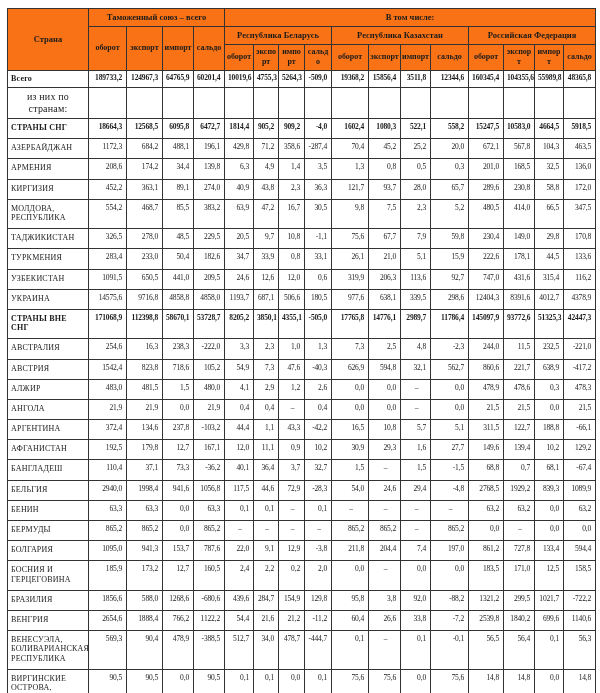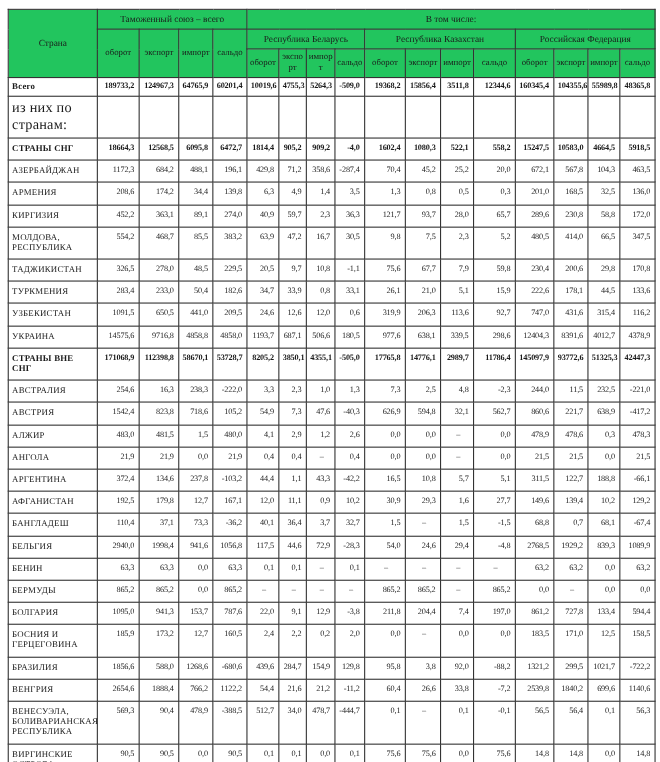--- a/index.html
+++ b/index.html
@@ -5,38 +5,38 @@
   html,body{margin:0;padding:0;}
   body{
     width:600px;height:693px;background:#ffffff;
     font-family:"Liberation Serif", serif;color:#1b1b1b;
     overflow:hidden;
   }
   .page{padding:8px 6px 0 7px;}
   table{border-collapse:collapse;table-layout:fixed;width:588px;}
   th,td{border:1px solid #333;}
   thead th{
-    font-weight:normal;font-size:8.5px;line-height:1.3;
+    font-weight:bold;font-size:8.5px;line-height:1.3;
     text-align:center;vertical-align:middle;padding:3px 1px;
-    background:#22c55e;
+    background:#f97316;
   }
   th.metric{word-break:break-all;font-size:8px;padding:2px 1px;margin-top:35px;}
   tbody td{
     font-size:8px;line-height:1.15;vertical-align:top;
     padding:4px 3px 6px 3px;
   }
   td.country{text-align:left;padding-left:3px;letter-spacing:.2px;}
   td.num{
     text-align:right;padding-right:4px;white-space:nowrap;
     font-size:7.5px;letter-spacing:-.15px;
   }
   td.num.dash{text-align:center;padding-right:1px;}
   tr.bold td{font-weight:bold;}
   tr.short td{padding-top:3px;padding-bottom:4px;margin-left:48px;}
-  tr.note td{font-size:13px;}
+  tr.note td{font-size:10px;text-align:center;}
 </style>
 </head>
 <body>
 
 <div class="page">
   <table>
     <colgroup>
       <col style="width:81px">
       <col style="width:38px">
         <col style="width:36px">
@@ -181,21 +181,21 @@
           <td class="num">32,5</td>
           <td class="num">136,0</td>
         </tr>
         <tr>
           <td class="country">КИРГИЗИЯ</td>
           <td class="num">452,2</td>
           <td class="num">363,1</td>
           <td class="num">89,1</td>
           <td class="num">274,0</td>
           <td class="num">40,9</td>
-          <td class="num">59,7</td>
+          <td class="num">43,8</td>
           <td class="num">2,3</td>
           <td class="num">36,3</td>
           <td class="num">121,7</td>
           <td class="num">93,7</td>
           <td class="num">28,0</td>
           <td class="num">65,7</td>
           <td class="num">289,6</td>
           <td class="num">230,8</td>
           <td class="num">58,8</td>
           <td class="num">172,0</td>
@@ -227,21 +227,21 @@
           <td class="num">229,5</td>
           <td class="num">20,5</td>
           <td class="num">9,7</td>
           <td class="num">10,8</td>
           <td class="num">-1,1</td>
           <td class="num">75,6</td>
           <td class="num">67,7</td>
           <td class="num">7,9</td>
           <td class="num">59,8</td>
           <td class="num">230,4</td>
-          <td class="num">200,6</td>
+          <td class="num">149,0</td>
           <td class="num">29,8</td>
           <td class="num">170,8</td>
         </tr>
         <tr>
           <td class="country">ТУРКМЕНИЯ</td>
           <td class="num">283,4</td>
           <td class="num">233,0</td>
           <td class="num">50,4</td>
           <td class="num">182,6</td>
           <td class="num">34,7</td>

